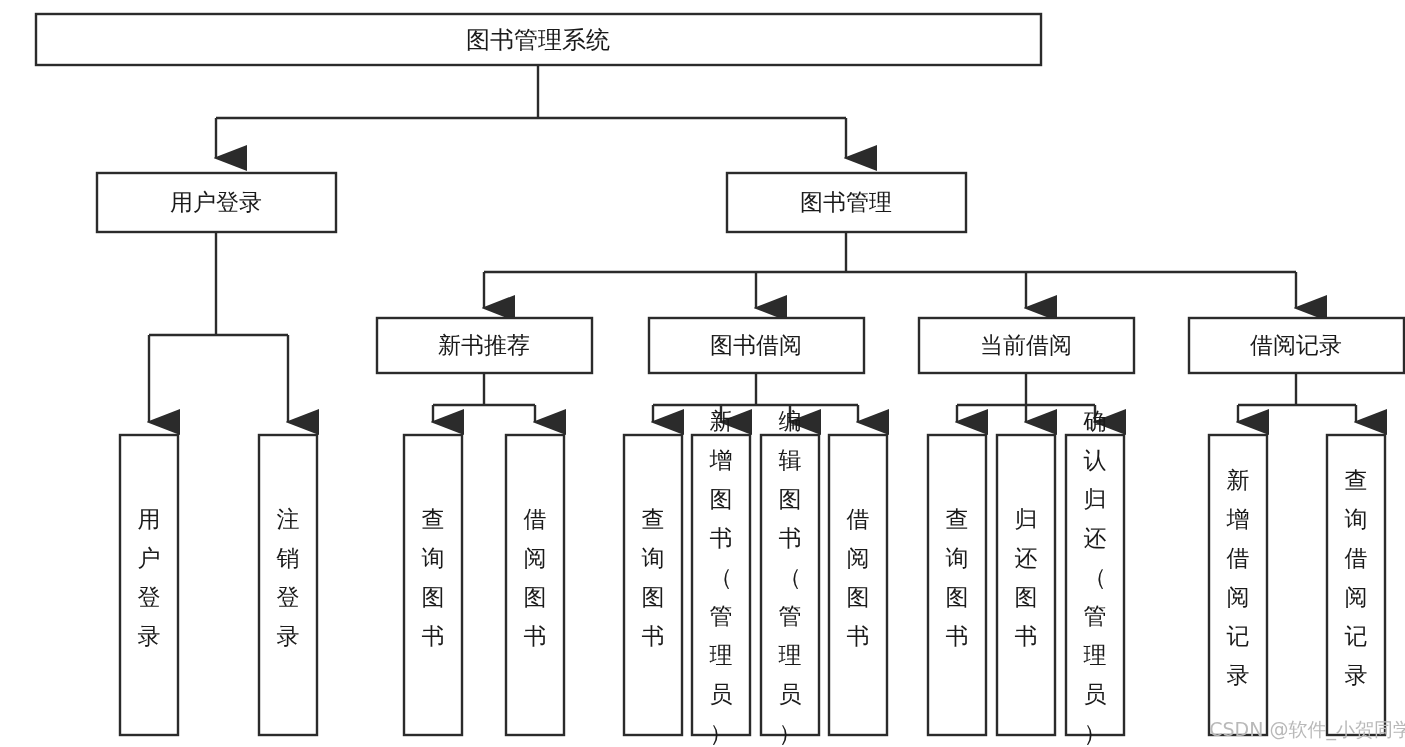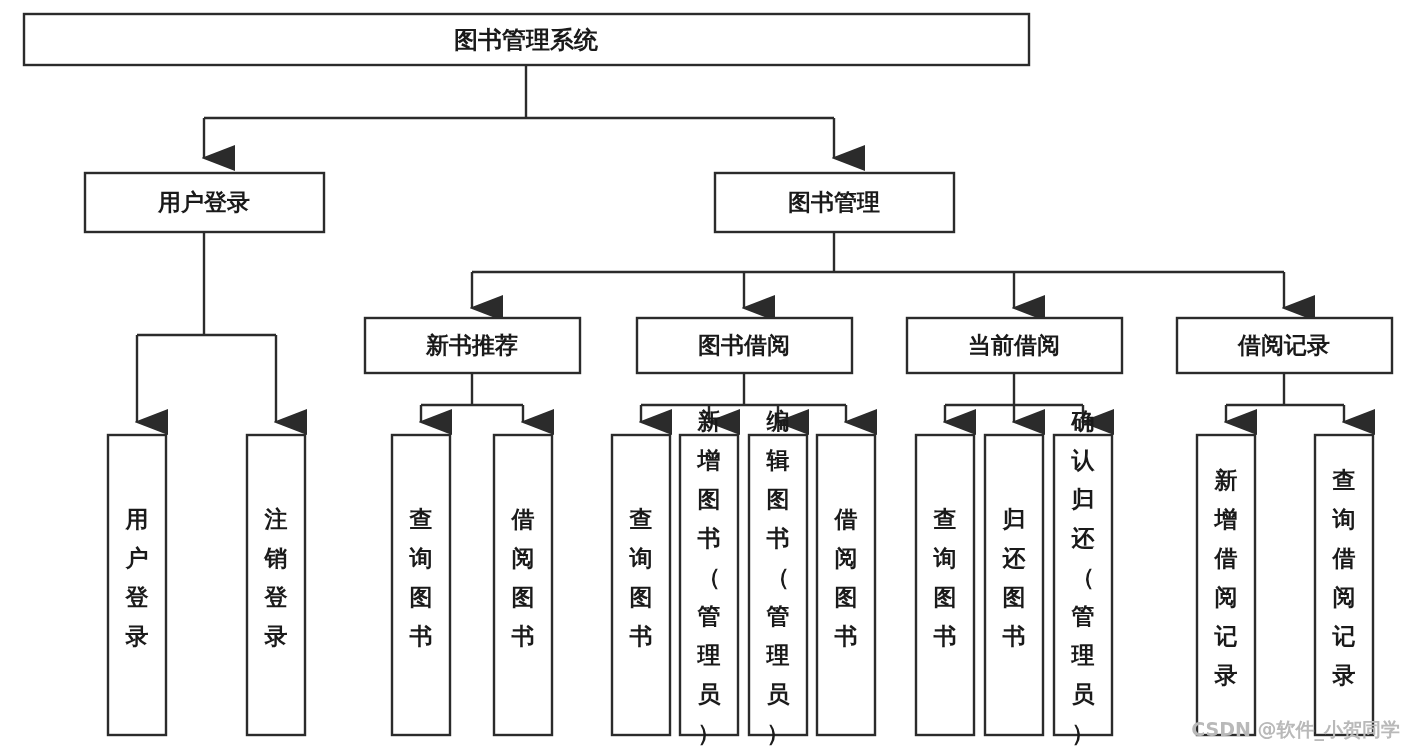--- a/index.html
+++ b/index.html
@@ -9,25 +9,24 @@
   }
   body {
     width: 1405px;
     height: 747px;
     position: relative;
     overflow: hidden;
     font-family: "DejaVu Sans", "Liberation Sans", sans-serif;
   }
   #diagram-root {
     position: absolute;
-    left: 4px;
+    left: 16px;
     top: 0;
     width: 1356px;
     height: 747px;
-    font-weight: bold;
   }
   svg { display: block; }
 
   .node-box {
     fill: #ffffff;
     stroke: #2b2b2b;
     stroke-width: 2.4;
   }
   .node-box-root {
     fill: #ffffff;

